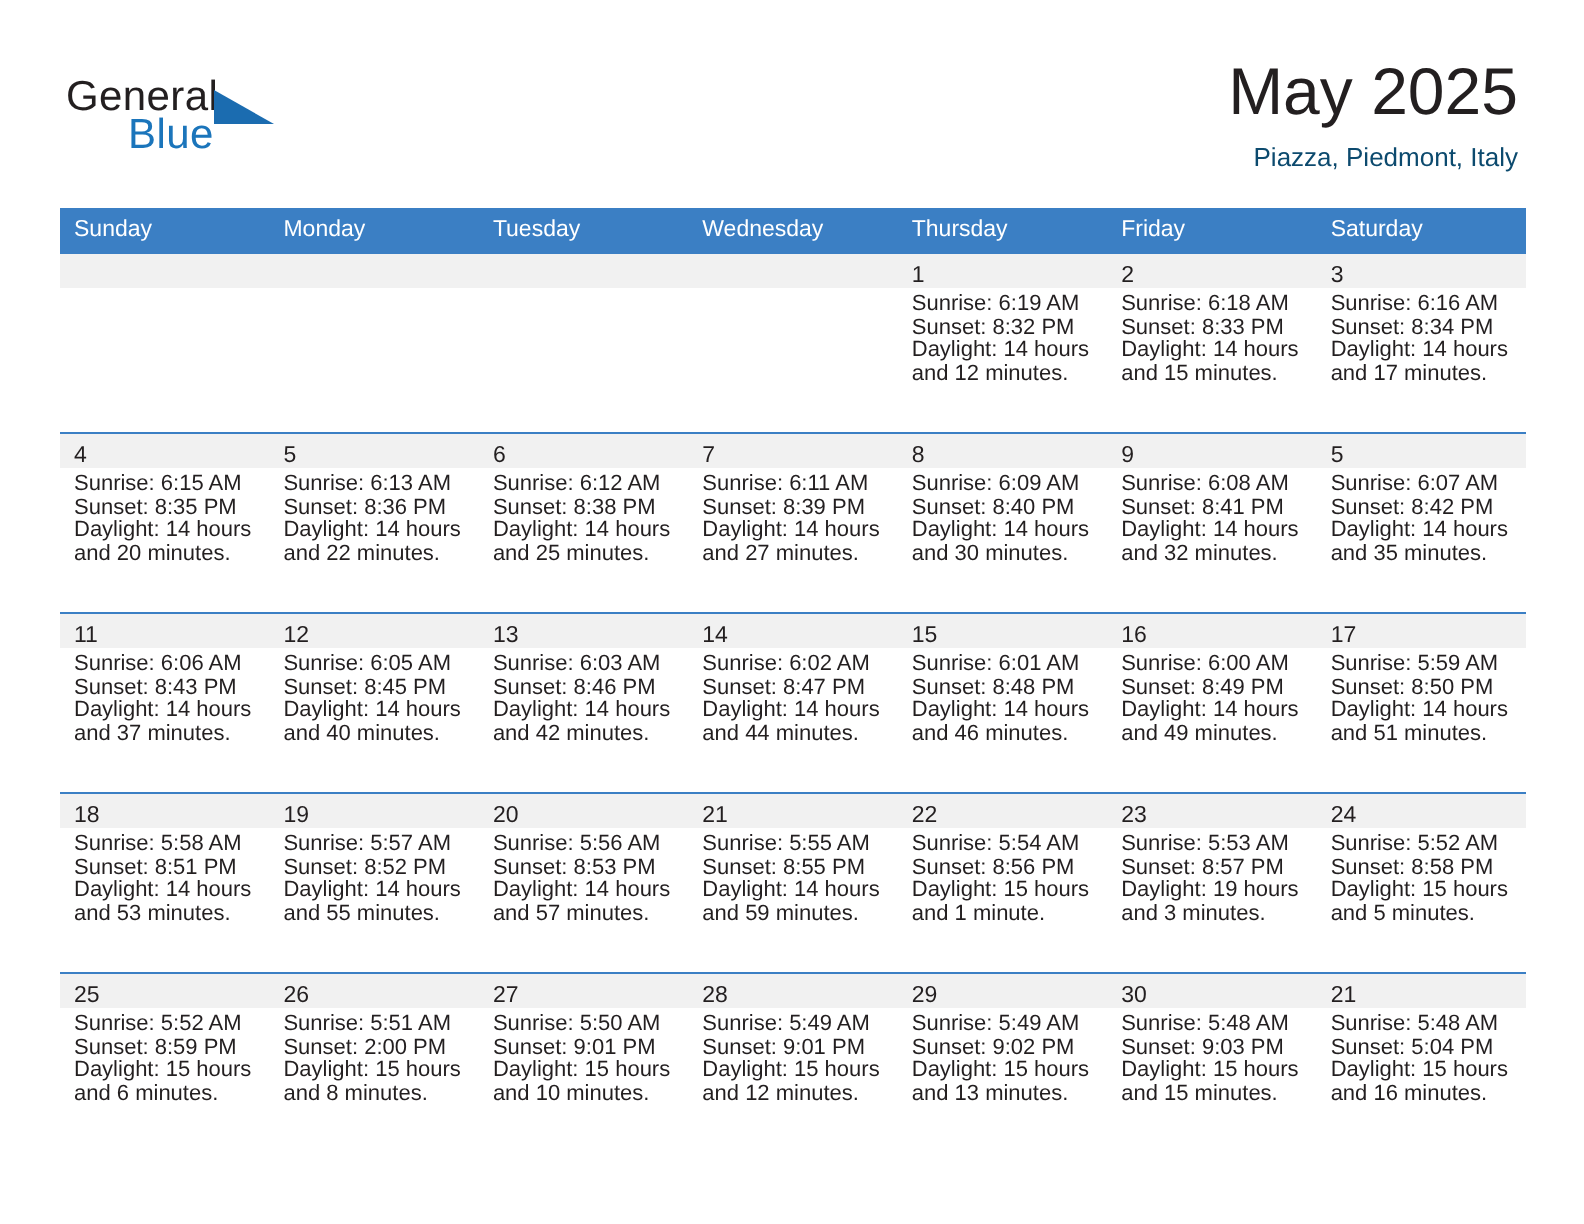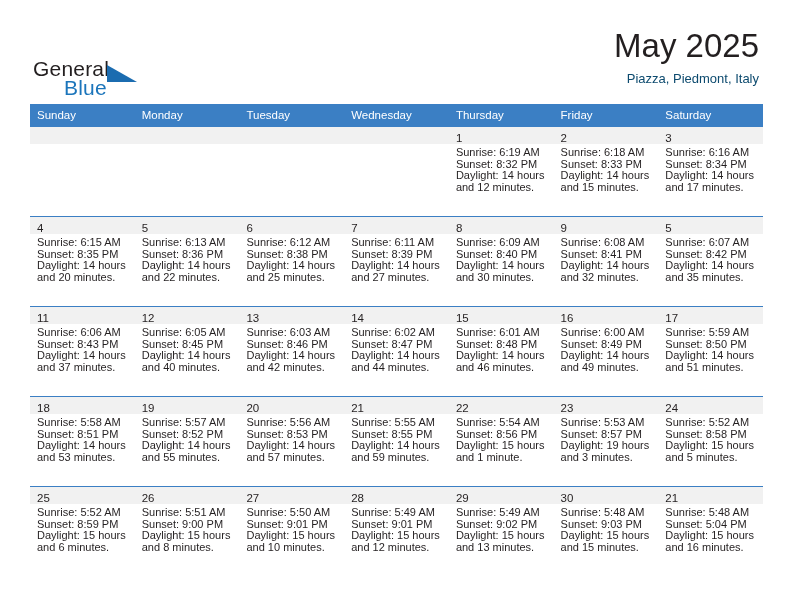--- a/index.html
+++ b/index.html
@@ -28,21 +28,20 @@
     top: 0;
     width: 792px;
     height: 104px;
   }
   .brand {
     position: absolute;
     left: 33px;
     top: 37px;
     width: 120px;
     height: 48px;
-    margin-top: 20px;
   }
   .brand-general {
     position: absolute;
     left: 0;
     top: 0;
     font-size: 21px;
     letter-spacing: 0.2px;
     color: #231f20;
     font-family: "Liberation Sans", sans-serif;
   }
@@ -412,21 +411,21 @@
         <div class="day-info">
           <div>Sunrise: 5:52 AM</div>
           <div>Sunset: 8:59 PM</div>
           <div class="wrap">Daylight: 15 hours and 6 minutes.</div>
         </div>
       </div>
       <div class="day-cell">
         <div class="day-number-strip"><span class="day-number">26</span></div>
         <div class="day-info">
           <div>Sunrise: 5:51 AM</div>
-          <div>Sunset: 9:00 PM</div>
+          <div>Sunset: 2:00 PM</div>
           <div class="wrap">Daylight: 15 hours and 8 minutes.</div>
         </div>
       </div>
       <div class="day-cell">
         <div class="day-number-strip"><span class="day-number">27</span></div>
         <div class="day-info">
           <div>Sunrise: 5:50 AM</div>
           <div>Sunset: 9:01 PM</div>
           <div class="wrap">Daylight: 15 hours and 10 minutes.</div>
         </div>

